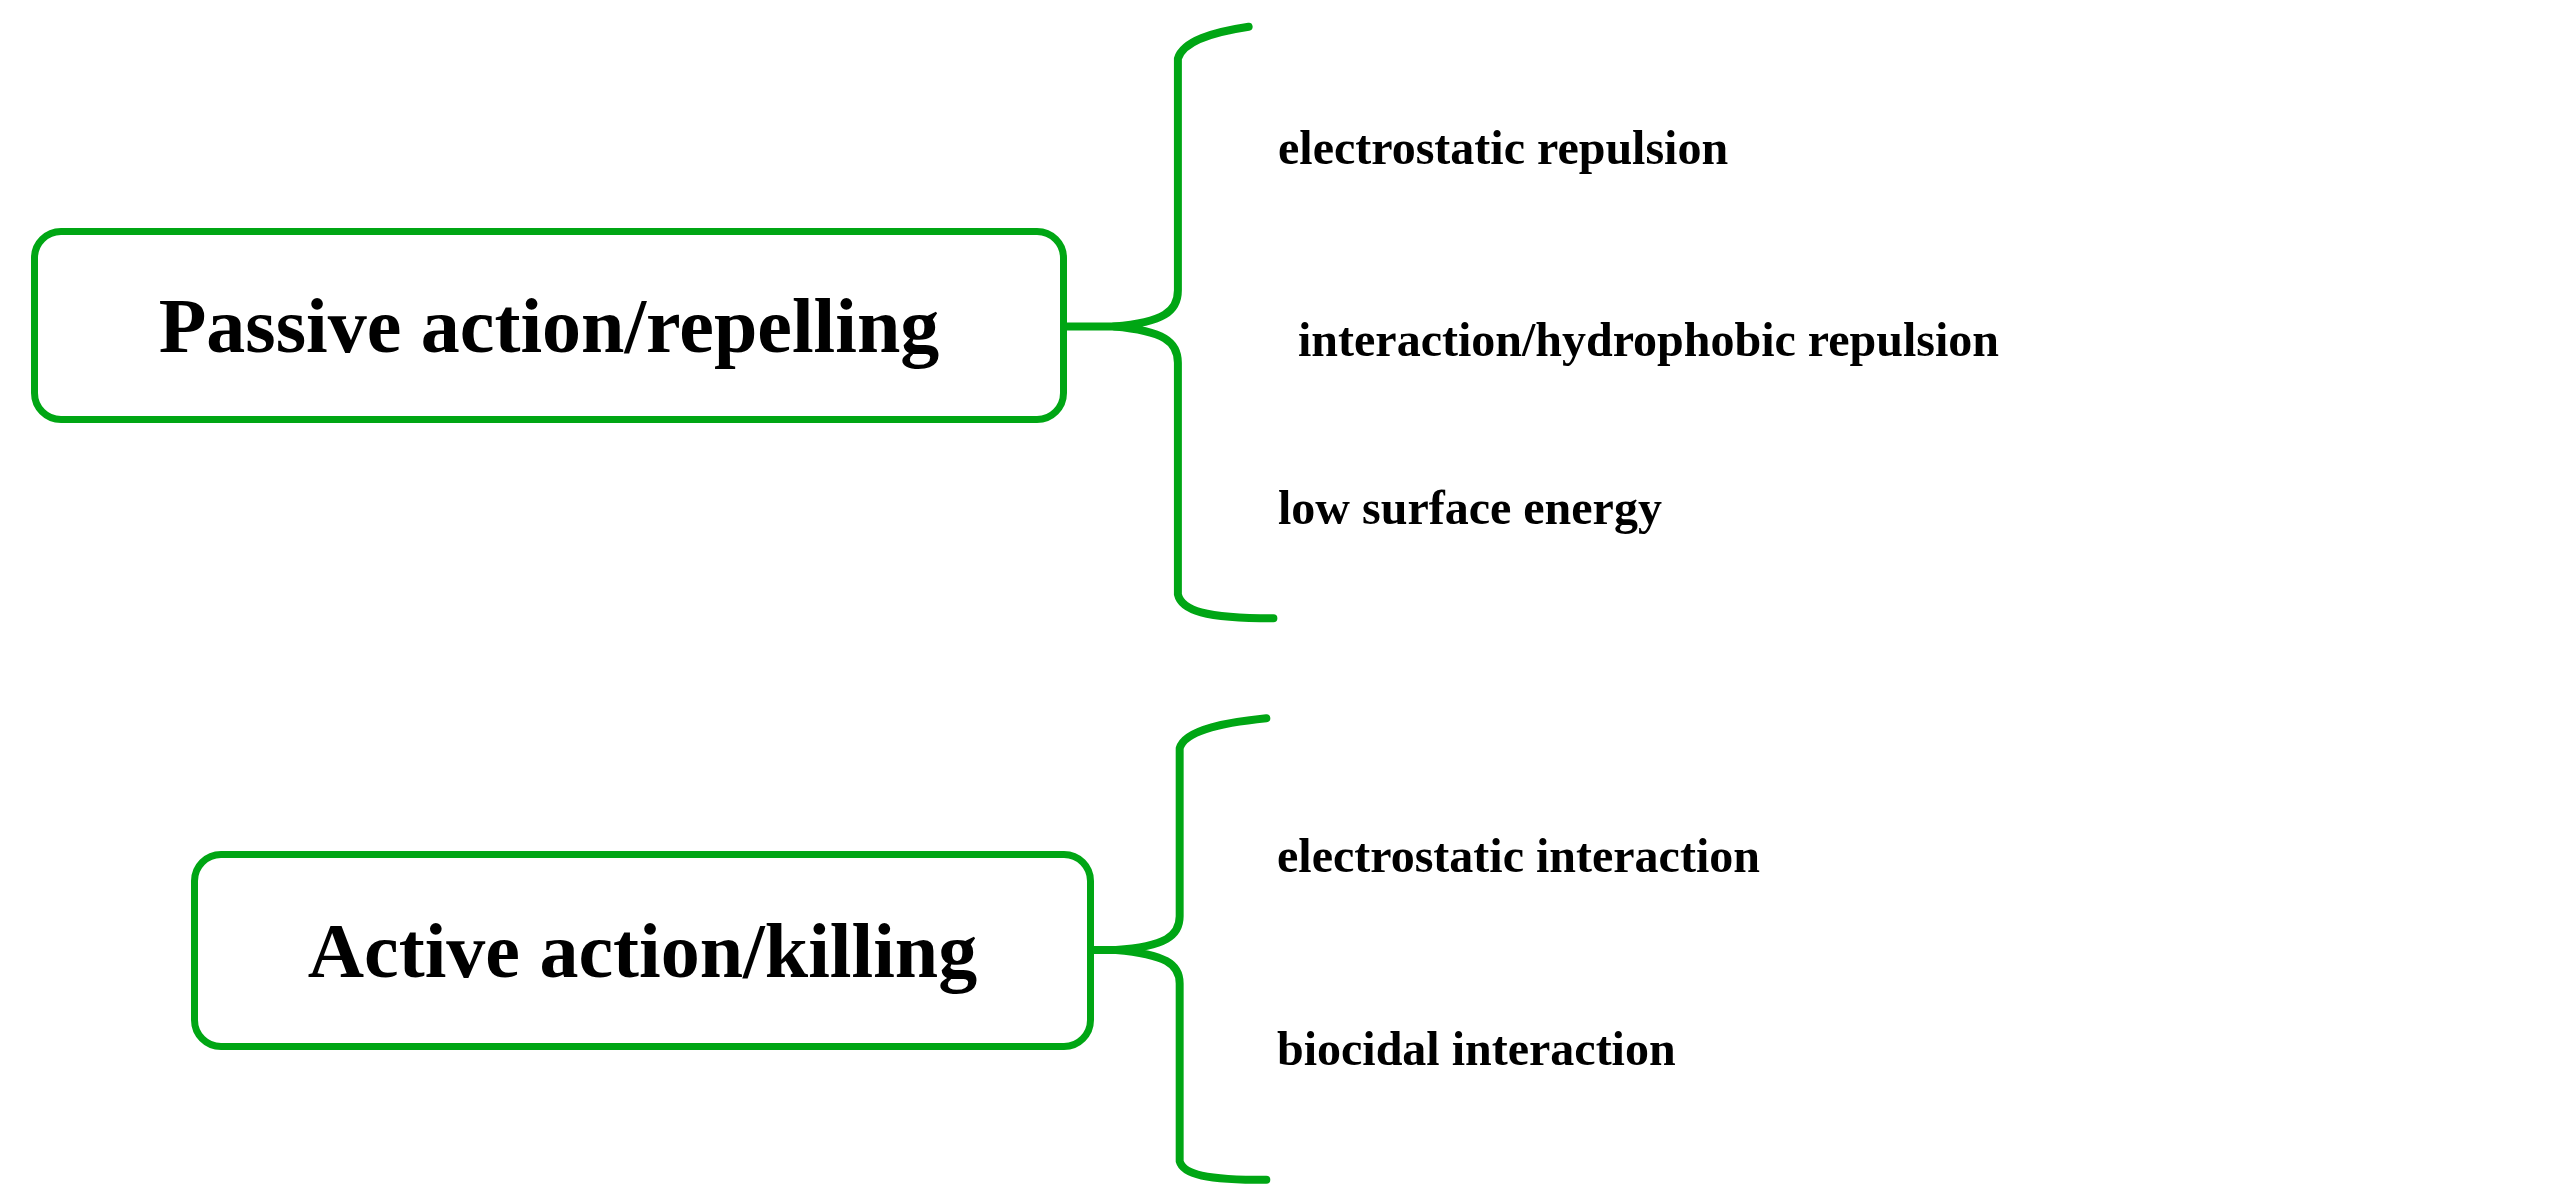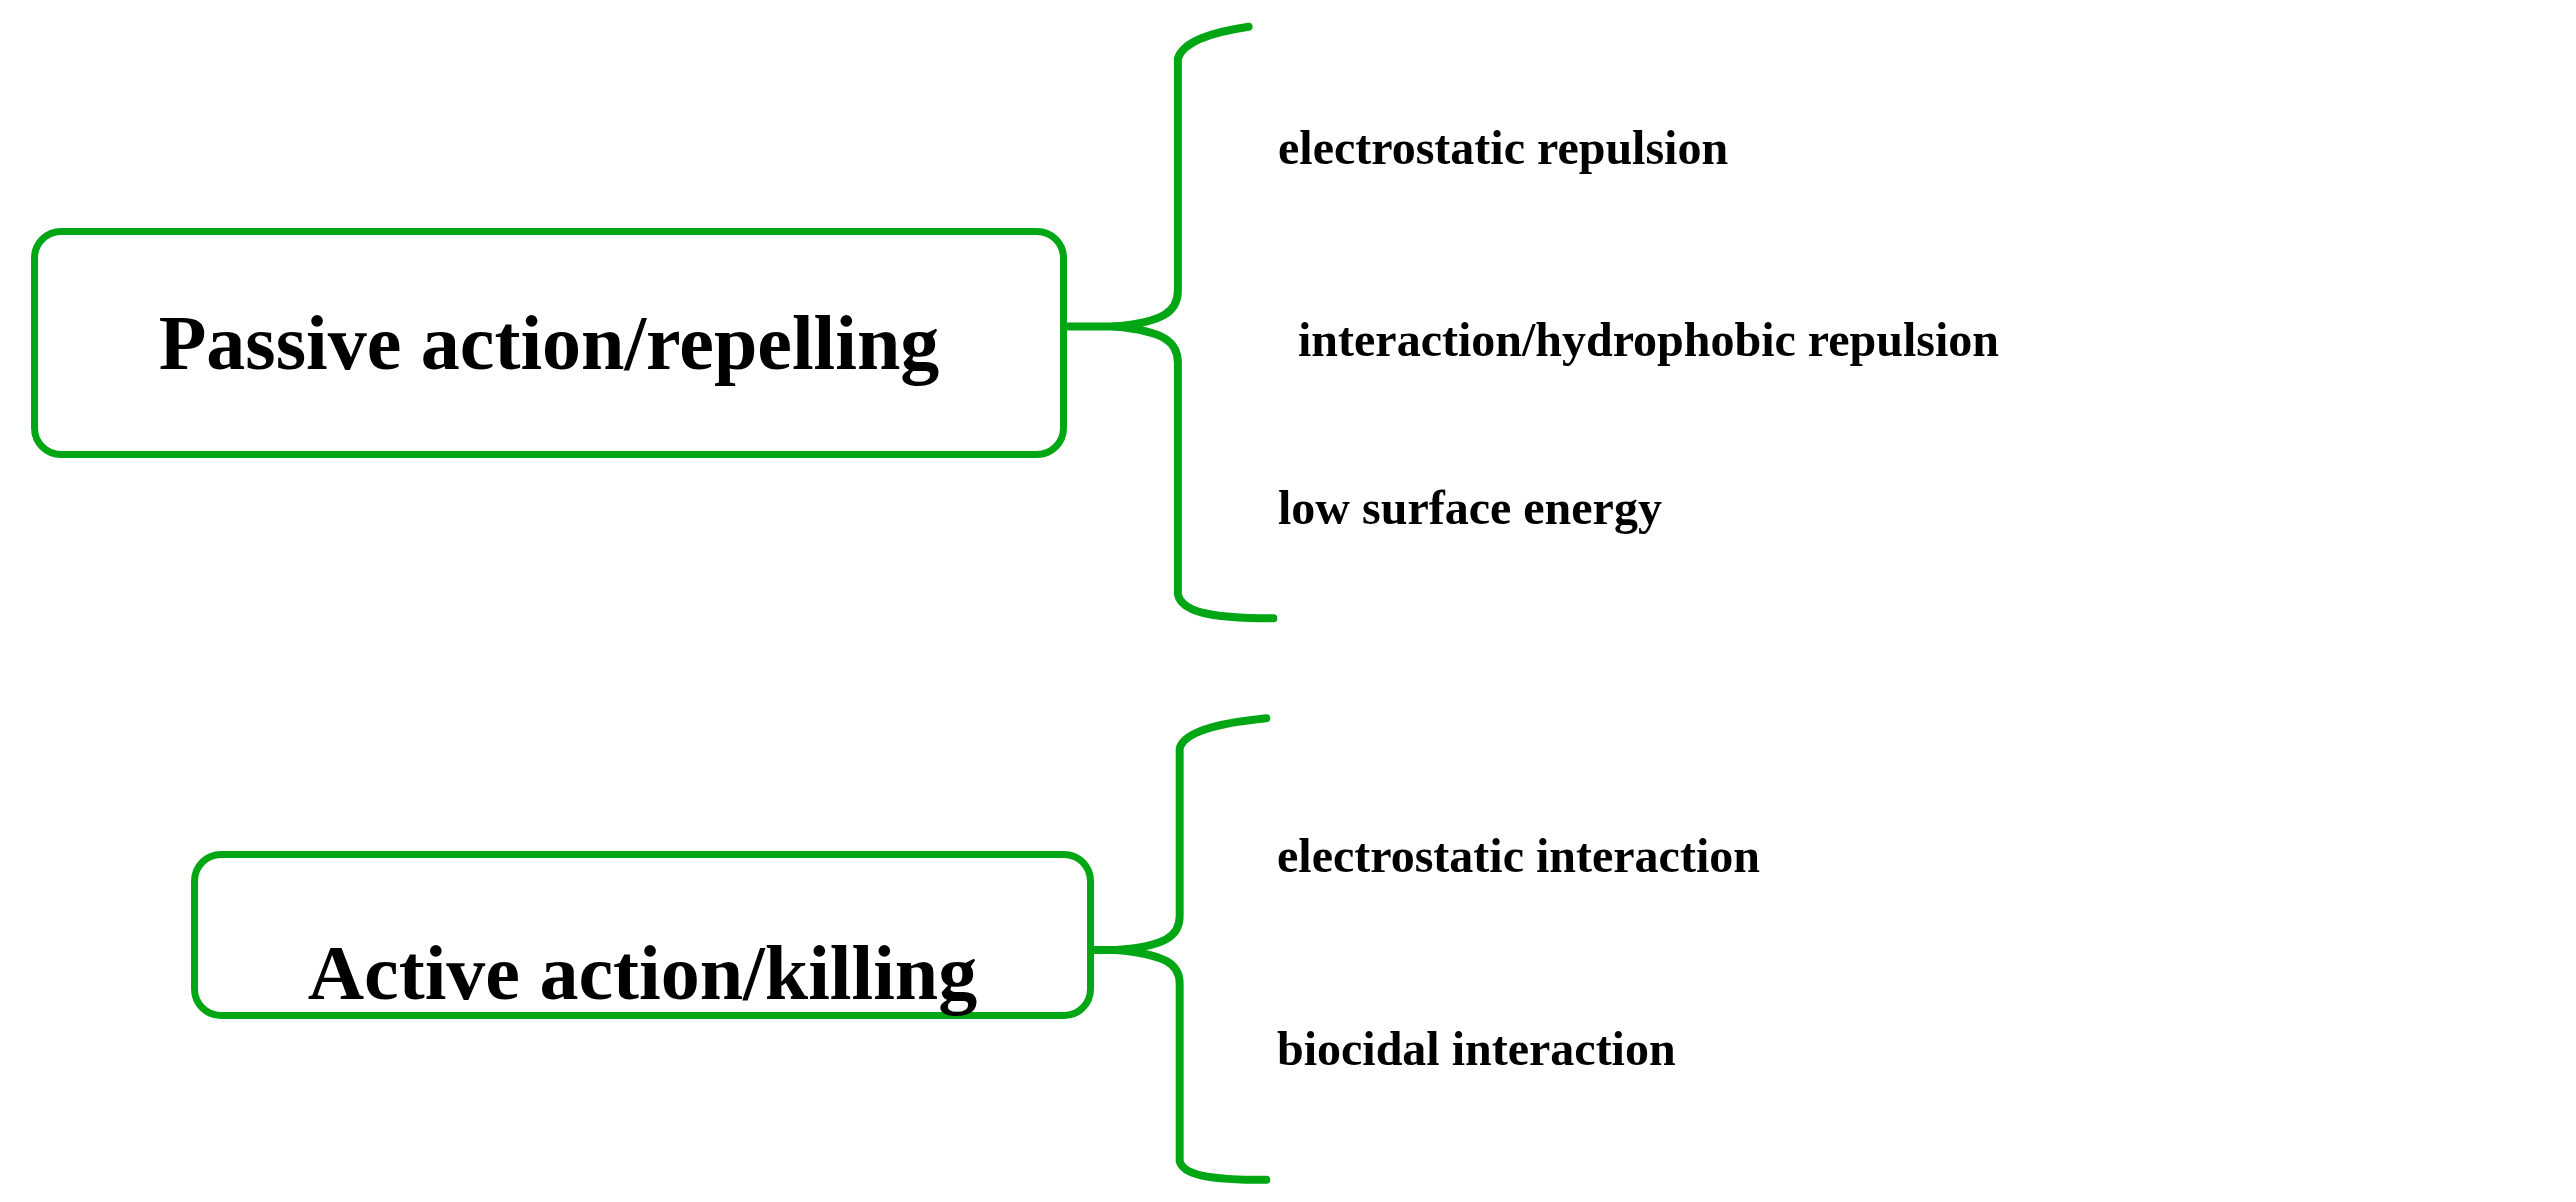--- a/index.html
+++ b/index.html
@@ -36,28 +36,27 @@
     border-radius: 30px;
     background: #ffffff;
     display: flex;
     align-items: center;
     justify-content: center;
   }
   .box-passive {
     left: 31px;
     top: 228px;
     width: 1036px;
-    height: 230px;
+    height: 195px;
   }
   .box-active {
     left: 191px;
     top: 851px;
     width: 903px;
-    height: 168px;
-    align-items: flex-end;
+    height: 199px;
   }
   .box-label {
     font-weight: bold;
     font-size: 78px;
     color: var(--text, #000000);
     white-space: nowrap;
     line-height: 1;
   }
   .item {
     position: absolute;

